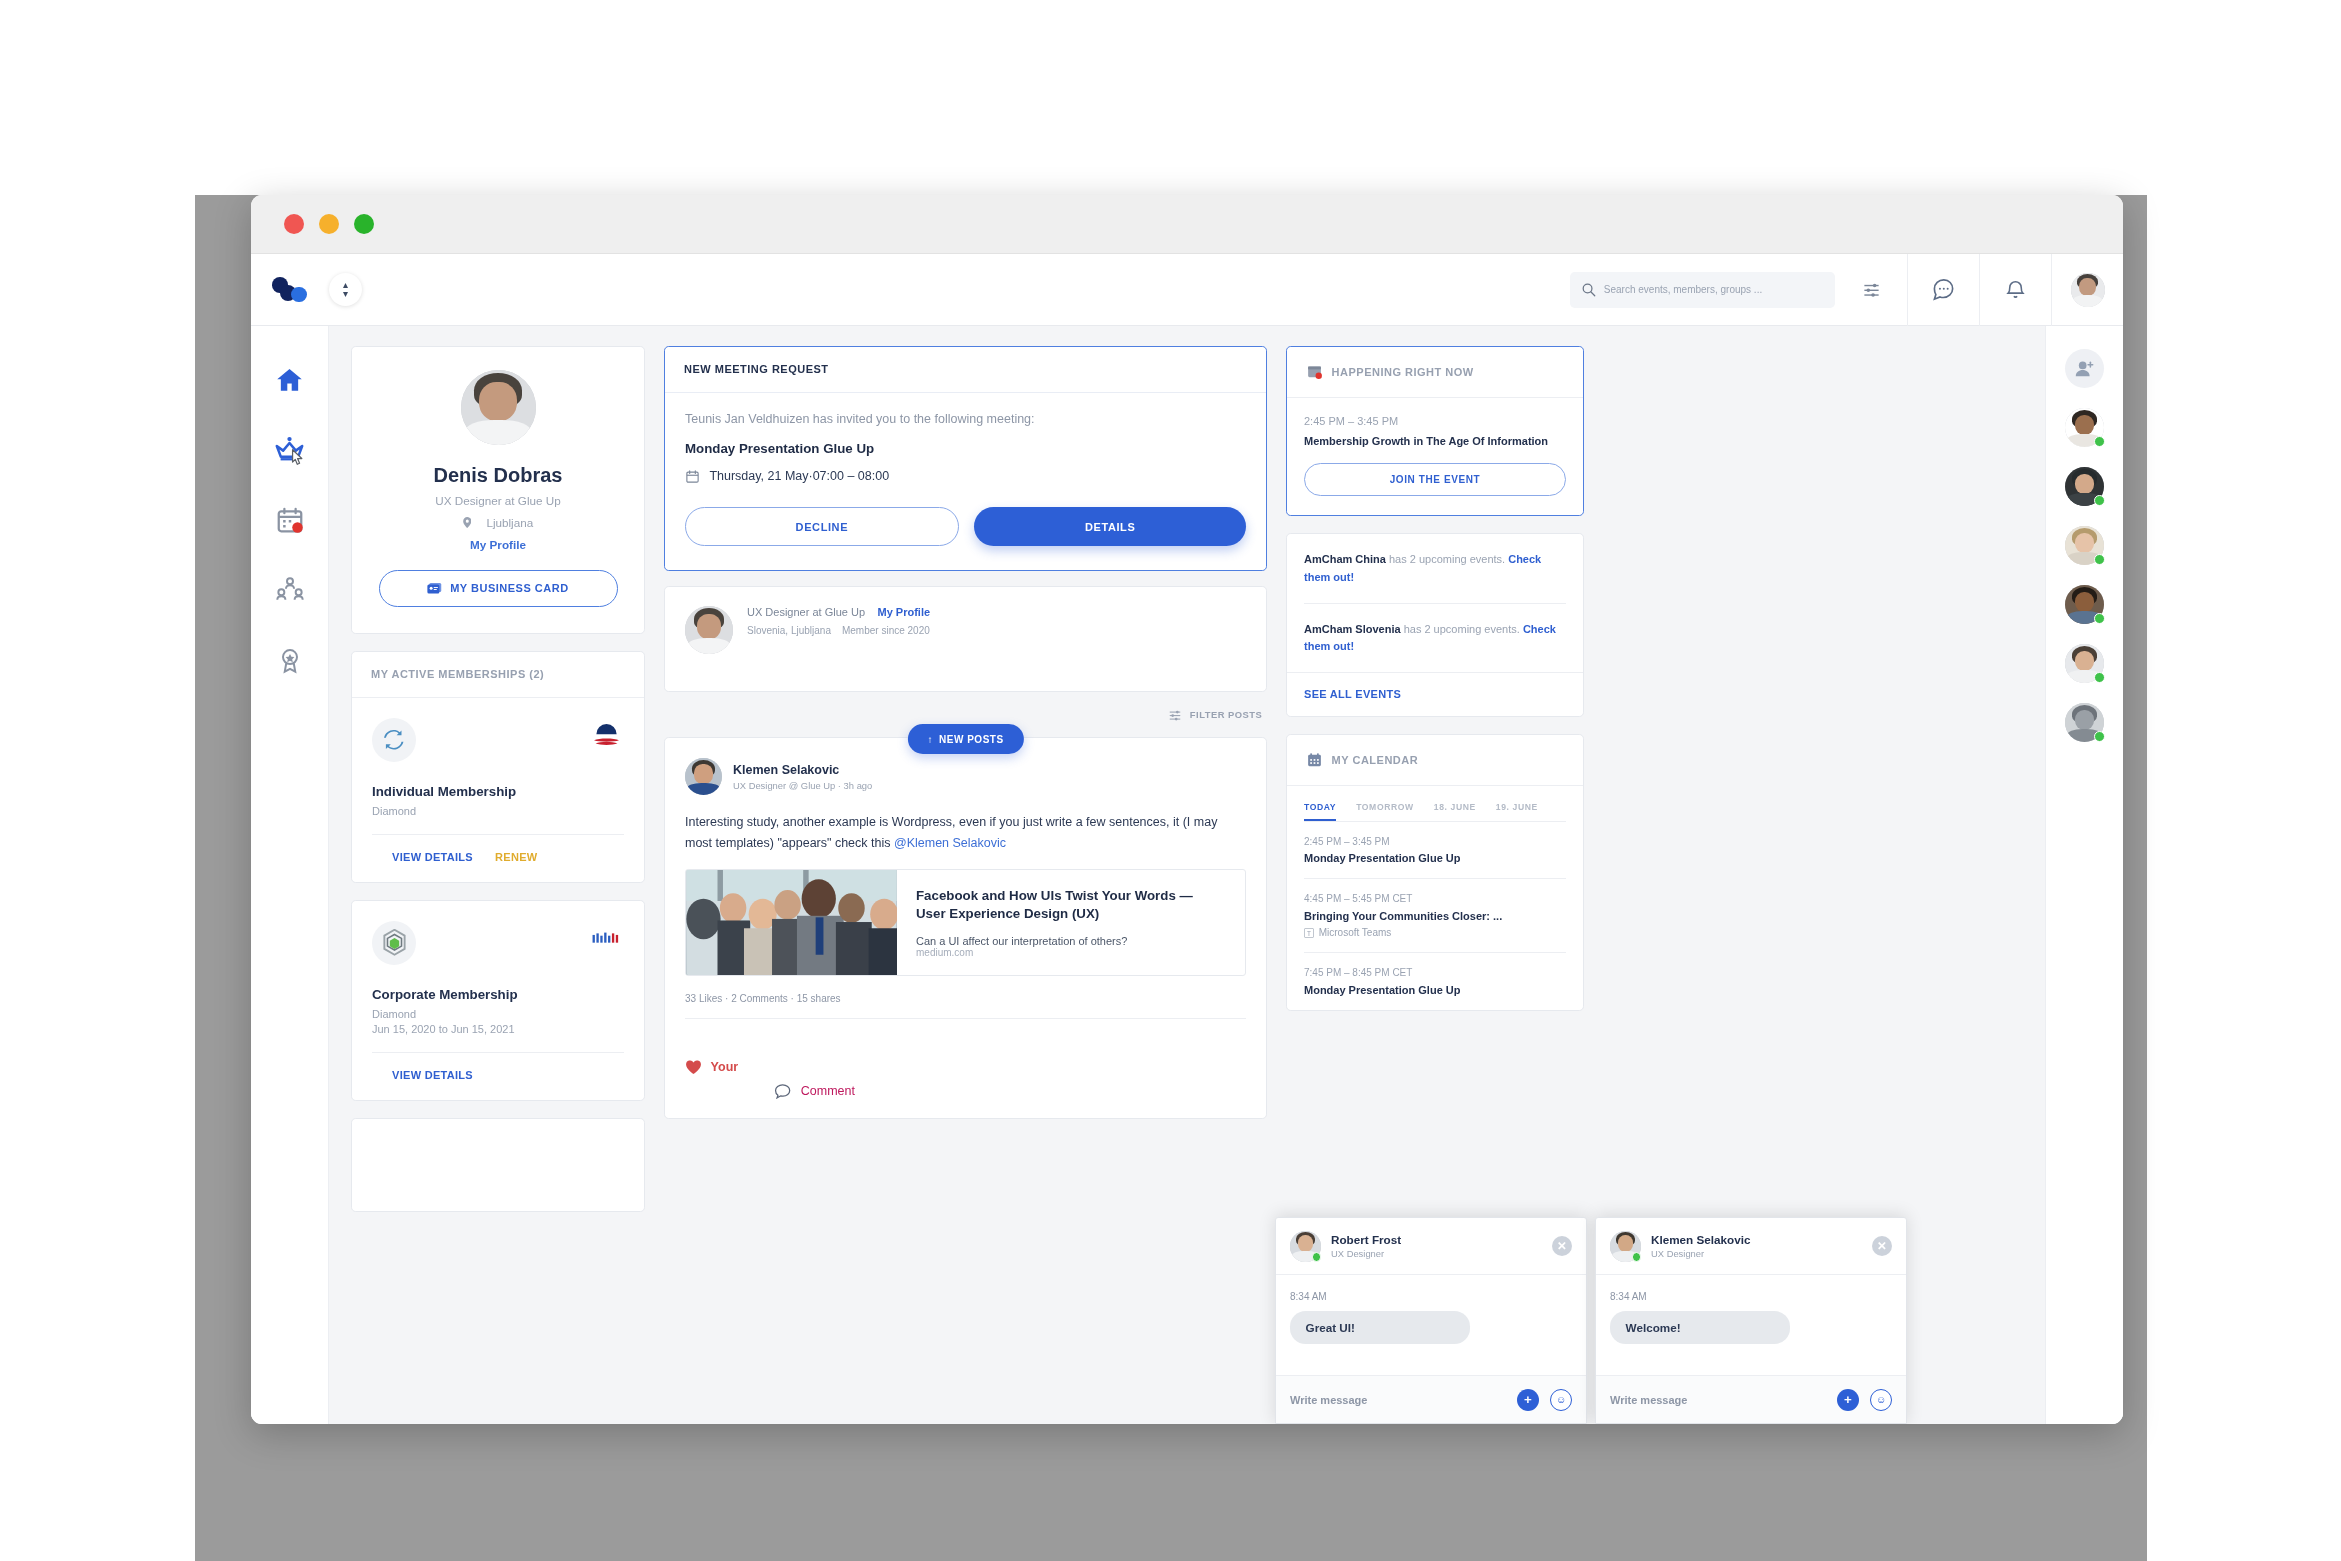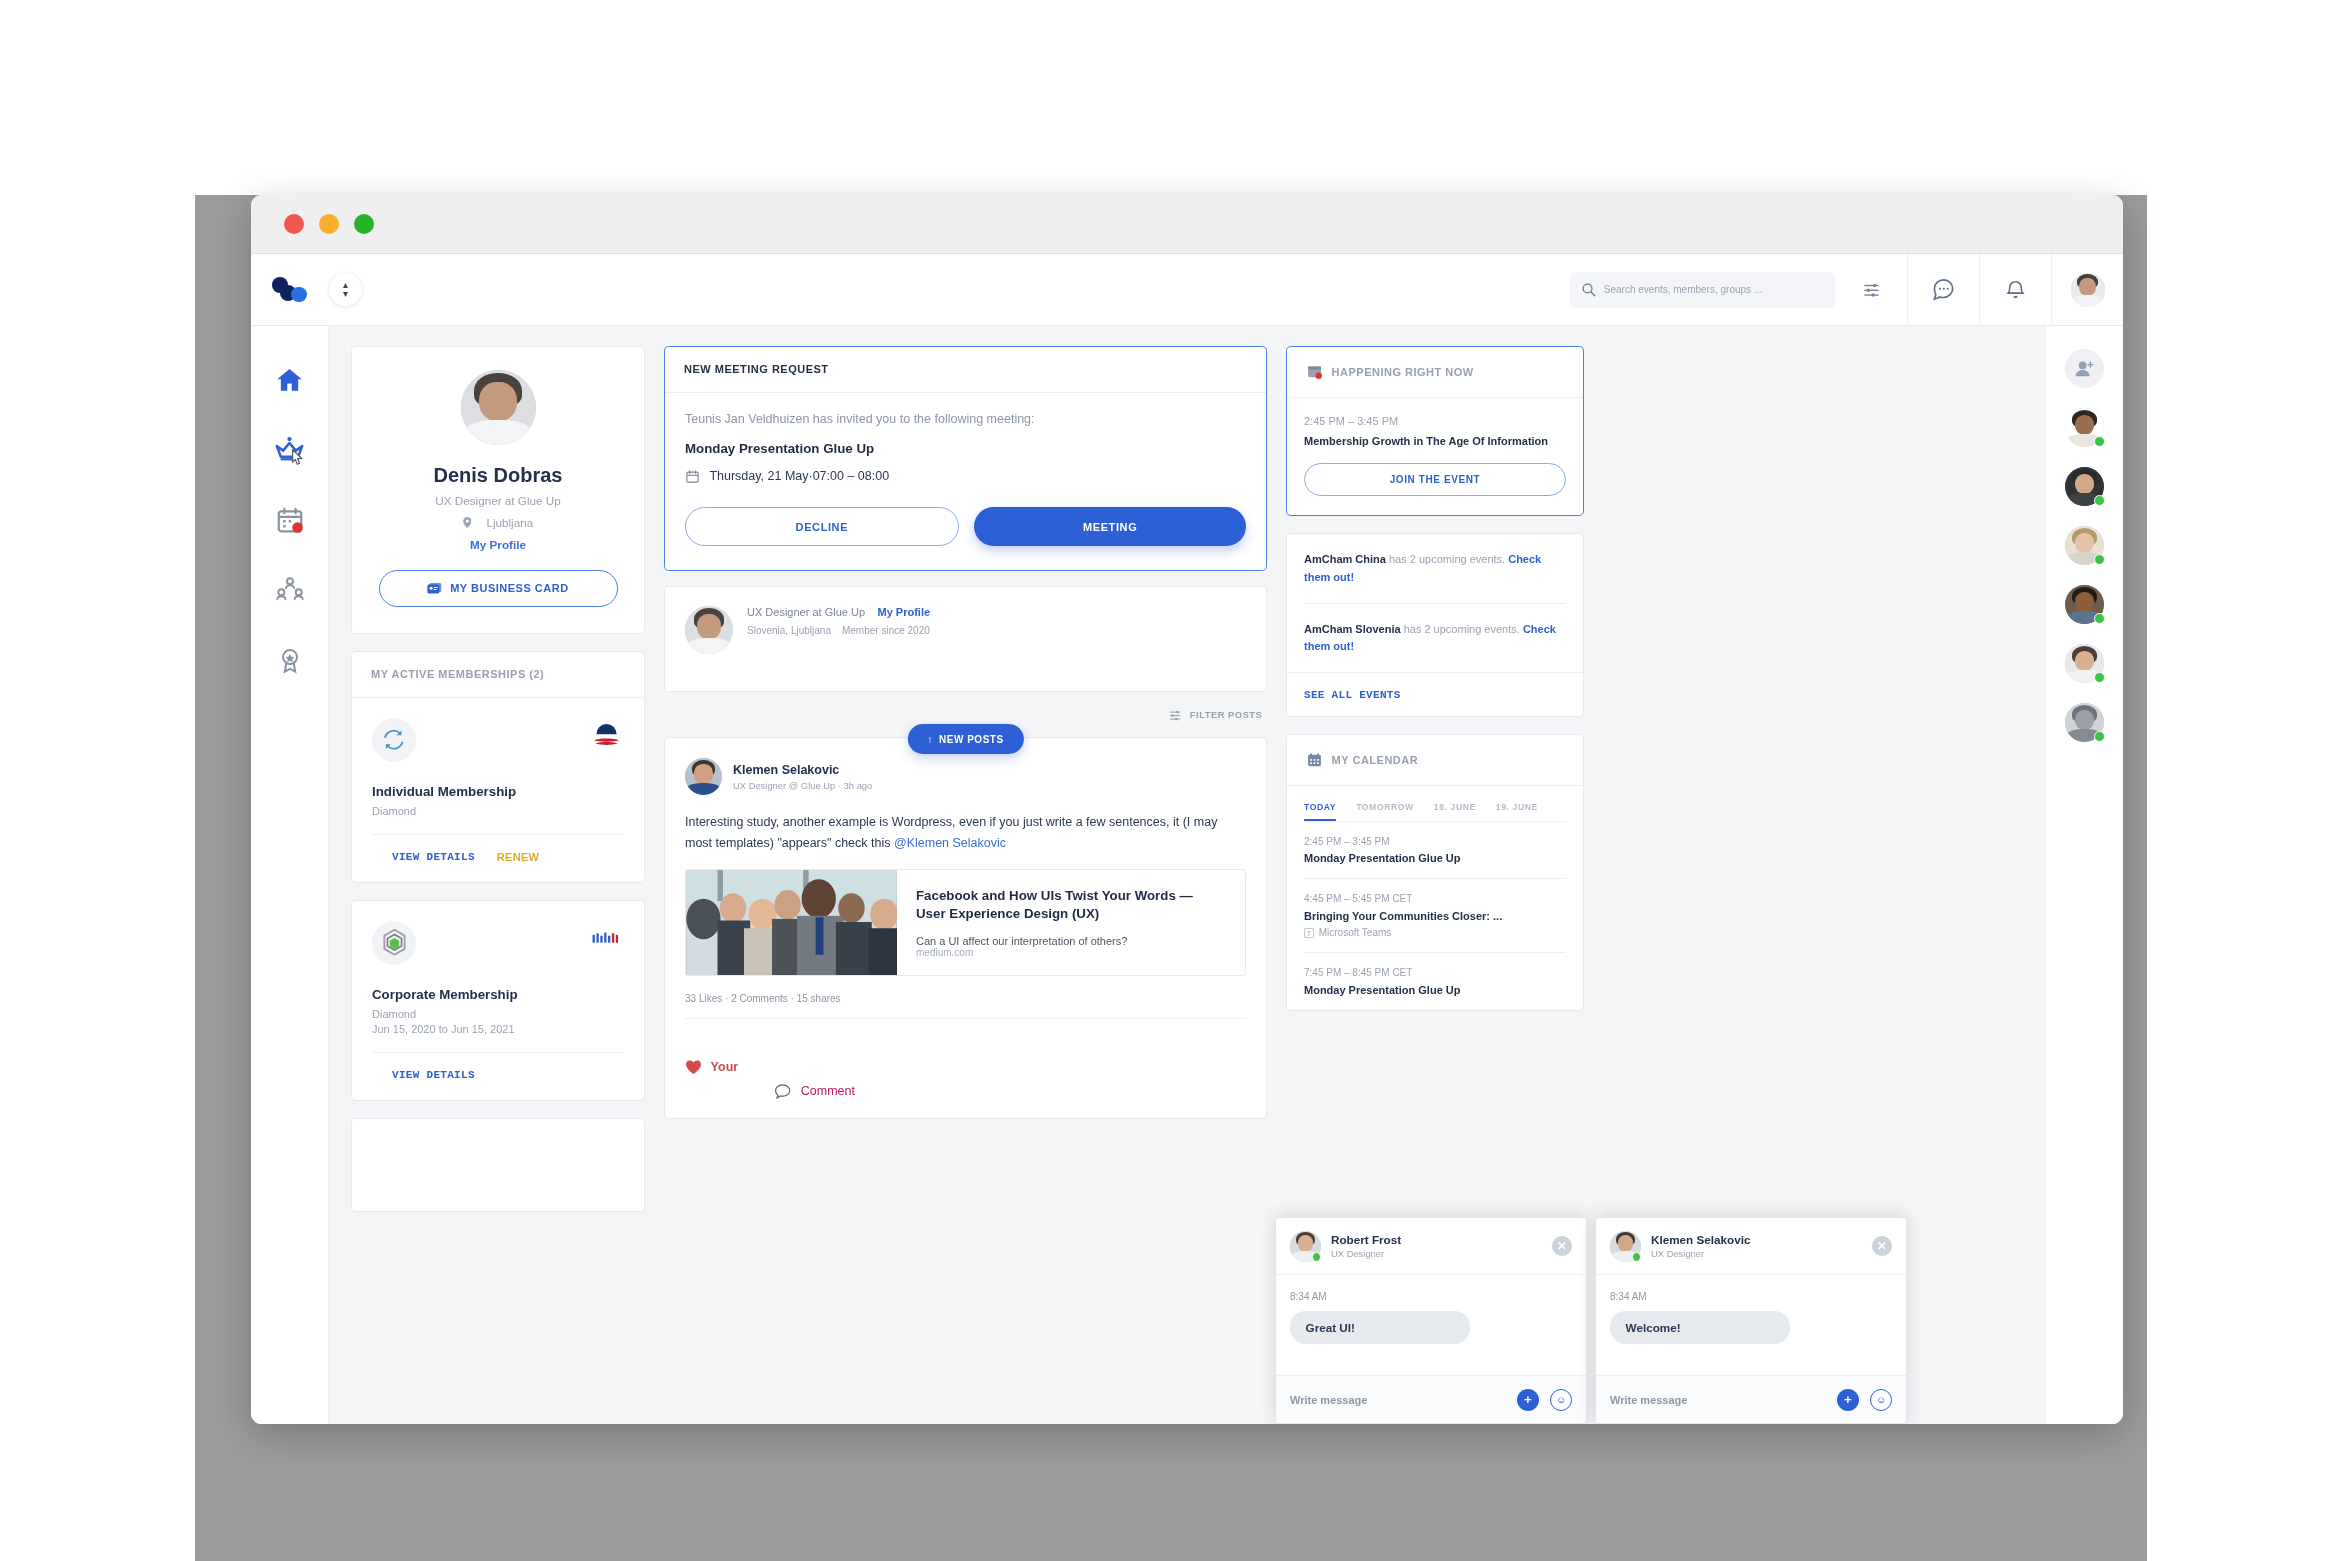--- a/index.html
+++ b/index.html
@@ -111,21 +111,21 @@
 
   
   .mem { padding: 20px 20px 0; position: relative; }
   .mem-icon { width: 44px; height:44px; border-radius:50%; background:#f1f3f6;
     display:flex; align-items:center; justify-content:center; margin-bottom: 22px; }
   .mem-badge { position:absolute; right: 20px; top: 20px; width: 36px; height:36px;
     border-radius:50%; display:flex; align-items:center; justify-content:center; overflow:hidden; }
   .mem-title { font-size: 13.3px; font-weight:bold; color:#23304d; margin-bottom: 6.2px; }
   .mem-sub { font-size: 11px; color:#9aa3b2; margin-bottom: 3.1px; }
   .mem-actions { display:flex; gap: 22px; padding: 15.6px 20px 19px; border-top:0.8px solid #eceef2; margin-top: 17px; }
-  .lnk-blue { font-size: 11px; font-weight:bold; color:#2f5fd0; letter-spacing:0.3px;font-family:Liberation Mono, monospace; }
+  .lnk-blue { font-size: 11px; font-weight:bold; color:#2f5fd0; letter-spacing:0.3px; }
   .lnk-gold { font-size: 11px; font-weight:bold; color:#e0ac2e; letter-spacing:0.3px; }
 
   
   .meet { border:0.8px solid #4f7fe0; }
   .meet .card-hd { color:#23304d; font-size: 11px; border-bottom-color:#e9edf5; }
   .meet-body { padding: 19px 20px 23.4px; }
   .meet-line { font-size: 12.5px; color:#8d96a6; margin-bottom: 15.6px; }
   .meet-title { font-size: 13.3px; font-weight:bold; color:#1f2b45; margin-bottom: 12.5px; }
   .meet-when { font-size: 12.5px; color:#2c3954; display:flex; align-items:center; gap:9.4px; margin-bottom: 23.4px; }
   .meet-btns { display:flex; gap: 15.6px; }
@@ -480,21 +480,21 @@
                 <svg width="15" height="15" viewBox="0 0 24 24" fill="none" stroke="#7b8698" stroke-width="1.8">
                   <rect x="3" y="5" width="18" height="16" rx="2"></rect>
                     <line x1="3" y1="10" x2="21" y2="10"></line>
                   <line x1="7.5" y1="3" x2="7.5" y2="7" stroke-linecap="round"></line>
                   <line x1="16.5" y1="3" x2="16.5" y2="7" stroke-linecap="round"></line>
                 </svg>
                 <span>Thursday, 21 May·07:00 – 08:00</span>
               </div>
               <div class="meet-btns">
                 <div class="btn-decline">DECLINE</div>
-                <div class="btn-accept">MEETING</div>
+                <div class="btn-accept">DETAILS</div>
               </div>
             </div>
           </div>
 
           <div class="card comp">
             <div class="comp-top">
               <div class="comp-av">
                 <div class="face">
                   <div class="bg" style="background:#dcdee1"></div>
                   <div class="hair" style="background:#49433d"></div>

